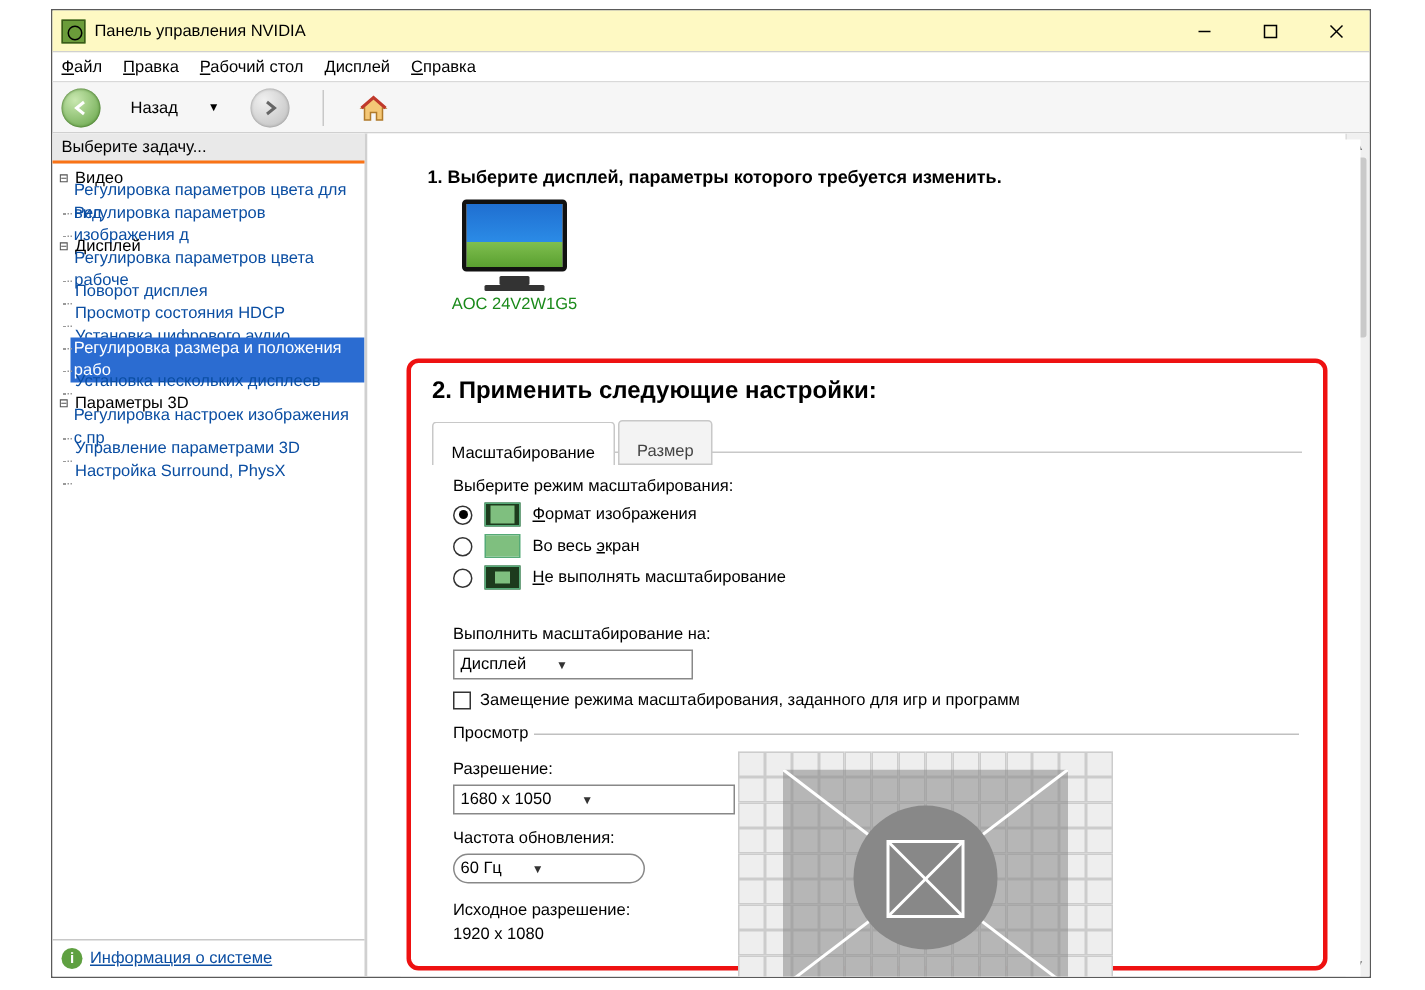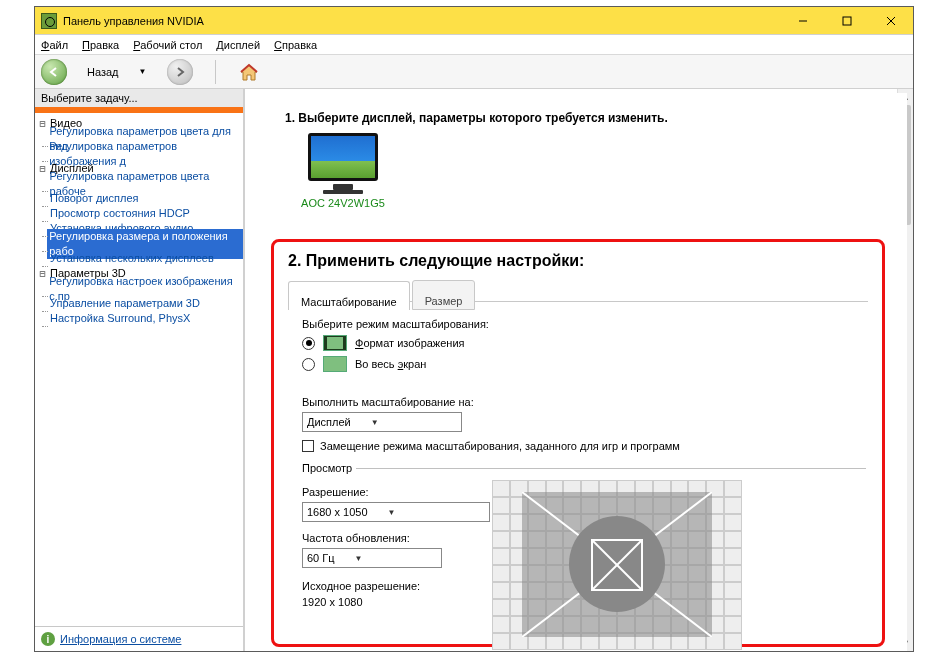--- a/index.html
+++ b/index.html
@@ -1,39 +1,39 @@
 <!DOCTYPE html>
 <html><head>
 <meta charset="utf-8">
 <style>
 * { box-sizing: border-box; margin: 0; padding: 0; font-family: "Segoe UI", Tahoma, sans-serif; font-size: 11px; }
 body { background: #fff; width: 950px; height: 660px; overflow: hidden; position: relative; }
 .window { position: absolute; left: 34px; top: 6px; width: 880px; height: 646px; border: 1px solid #5a5a5a; background: #fff; display: flex; flex-direction: column; }
-.titlebar { height: 28px; background: #fde047; display: flex; align-items: center; padding: 0 0 0 6px; border-bottom: 1px solid #d0d0d0; }
+.titlebar { height: 28px; background: #fef9c3; display: flex; align-items: center; padding: 0 0 0 6px; border-bottom: 1px solid #d0d0d0; }
 .titlebar .nvicon { width: 16px; height: 16px; background: #6b9c3a; border: 1px solid #3a5a1a; margin-right: 6px; position: relative; }
 .titlebar .nvicon::after { content:""; position:absolute; left:3px; top:3px; width:8px; height:8px; border:1px solid #000; border-radius:50%; }
 .titlebar .title { color: #000; }
 .winbtns { margin-left: auto; display: flex; }
 .winbtn { width: 44px; height: 28px; display: flex; align-items: center; justify-content: center; color: #000; }
 .menubar { height: 20px; display: flex; align-items: center; padding: 0 6px; gap: 14px; border-bottom: 1px solid #d9d9d9; background:#fff; }
 .menubar span { color:#000; }
 .menubar span u { text-decoration: underline; }
 .toolbar { height: 34px; background:#f6f6f6; border-bottom:1px solid #d0d0d0; display:flex; align-items:center; padding:0 6px; gap:18px; }
 .navbtn { width:26px; height:26px; border-radius:50%; display:flex; align-items:center; justify-content:center; }
 .navbtn.green { background: radial-gradient(circle at 35% 30%, #c9e8b0, #5fa041); box-shadow: inset 0 0 2px #2a5a10; }
 .navbtn.grey { background: radial-gradient(circle at 35% 30%, #f0f0f0, #bcbcbc); box-shadow: inset 0 0 2px #888; }
 .navbtn svg { width:12px; height:12px; }
 .navlabel { color:#000; margin:0 2px 0 2px; }
 .dd { width:10px; color:#000; font-size:8px; }
 .divider { width:1px; height:24px; background:#c8c8c8; margin:0 4px; }
 .homeicon { width:22px; height:22px; position:relative; }
 .homeicon svg { width:22px; height:22px; }
 .body { flex:1; display:flex; min-height:0; }
 .sidebar { width:210px; border-right:2px solid #d0d0d0; display:flex; flex-direction:column; background:#fff; }
-.taskhdr { background:#e9e9e9; padding:3px 6px; border-bottom:6px solid #f97316; }
+.taskhdr { background:#e9e9e9; padding:3px 6px; border-bottom:2px solid #f97316; }
 .tree { flex:1; overflow:auto; padding:3px 0 3px 2px; }
 .trow { display:flex; align-items:center; height:15px; line-height:15px; }
 .tw { width:11px; text-align:center; color:#555; font-family:monospace; font-size:10px; cursor:pointer; }
 .twline { width:11px; position:relative; }
 .twline::before { content:""; position:absolute; left:5px; top:0; bottom:0; border-left:1px dotted #999; }
 .twline.mid::after { content:""; position:absolute; left:5px; top:7px; width:6px; border-top:1px dotted #999; }
 .tlabel { color:#000; padding:0 2px; }
 .tlink { color:#0b4ea2; padding:0 2px; cursor:pointer; overflow:hidden; text-overflow:clip; }
 .tlink.sel { background:#2b6cd1; color:#fff; }
 .sidefoot { border-top:1px solid #c8c8c8; padding:5px 6px; display:flex; align-items:center; gap:5px; }
@@ -237,20 +237,27 @@
                 </div>
               <span><u>Ф</u>ормат изображения</span>
             </div>
             <div class="radiorow">
               <div class="radio"></div>
               <div class="modeicon full">
                   <div class="inner"></div>
                 </div>
               <span>Во весь <u>э</u>кран</span>
             </div>
+            <div class="radiorow">
+              <div class="radio"></div>
+              <div class="modeicon none">
+                  <div class="inner"></div>
+                </div>
+              <span><u>Н</u>е выполнять масштабирование</span>
+            </div>
             <div class="lbl" style="margin-top:24px;">Выполнить масштабирование на:</div>
             <div class="sel1" style="width:160px;">
               <span>Дисплей</span>
               <span class="arr">▼</span>
             </div>
             <div class="chkrow">
               <div class="chk"></div>
               <span>Замещение режима масштабирования, заданного для игр и программ</span>
             </div>
             <div class="section">
@@ -258,21 +265,21 @@
               <div class="line"></div>
             </div>
             <div class="cols">
               <div class="leftc">
                 <div class="lbl">Разрешение:</div>
                 <div class="sel1" style="width:188px;">
                   <span>1680 x 1050</span>
                   <span class="arr">▼</span>
                 </div>
                 <div class="lbl" style="margin-top:10px;">Частота обновления:</div>
-                <div class="sel1" style="width:140px;">
+                <div class="sel1" style="width:128px;border-radius:10px;">
                   <span>60 Гц</span>
                   <span class="arr">▼</span>
                 </div>
                 <div class="lbl" style="margin-top:12px;">Исходное разрешение:</div>
                 <div>1920 x 1080</div>
               </div>
               <div class="preview">
                 <div class="grid" id="pvgrid">
                     <div></div>
                     <div></div>

